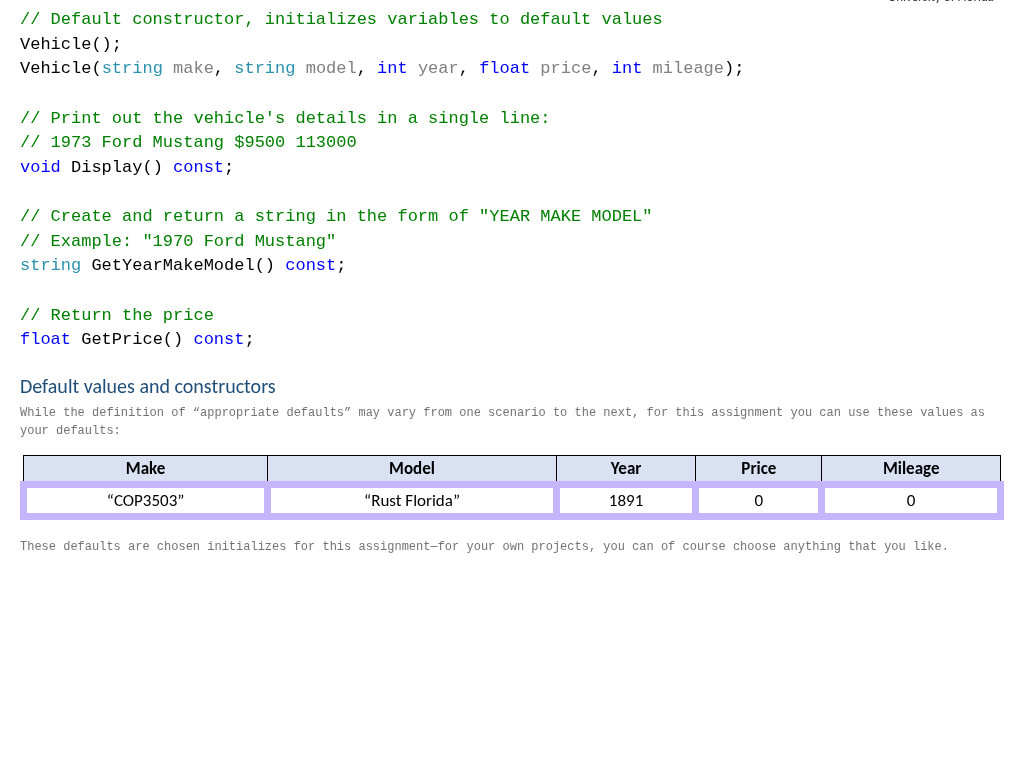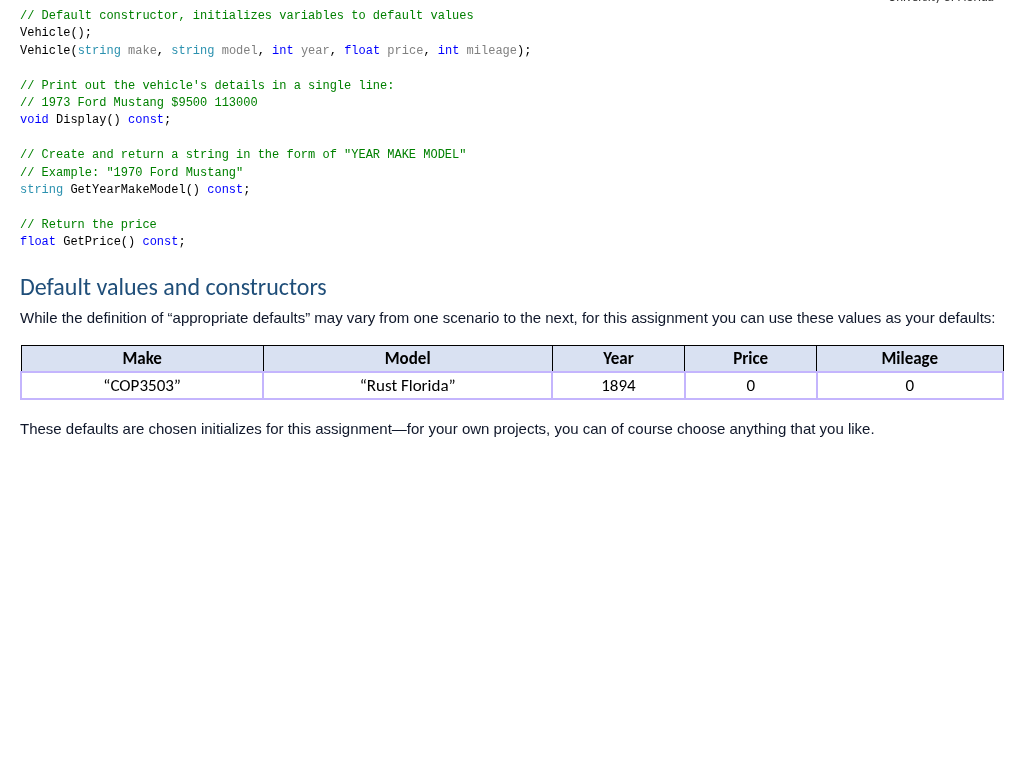--- a/index.html
+++ b/index.html
@@ -9,21 +9,21 @@
     }
     body {
       background: #ffffff;
       font-family: Calibri, 'Segoe UI', Arial, sans-serif;
       padding: 0 20px 20px 20px;
       width: 1024px;
       color: #000;
     }
     .code-block {
       font-family: Consolas, 'Courier New', monospace;
-      font-size: 12px;
+      font-size: 17px;
       line-height: 1.45;
       white-space: pre;
       padding: 8px 0 15px 0;
     }
     .c-comment { color: #008000; }
     .c-keyword { color: #0000ff; }
     .c-type { color: #2b91af; }
     .c-ident { color: #808080; }
     .c-text { color: #000000; }
 
@@ -37,48 +37,48 @@
       overflow: hidden;
       height: 6px;
     }
     .top-cut-inner {
       position: relative;
       top: -10px;
     }
 
     h2.section-heading {
       font-family: Calibri, 'Segoe UI', Arial, sans-serif;
-      font-size: 24px;
+      font-size: 20px;
       color: #1f4e79;
       font-weight: 400;
       margin: 6px 0 6px 0;
     }
     p.body-text {
-      font-family: Liberation Sans, sans-serif;
-      font-size: 15px;
+      font-family: Liberation Mono, monospace;
+      font-size: 12px;
       line-height: 1.5;
-      color: #0f172a;
+      color: #737373;
       margin-bottom: 15px;
     }
     table.defaults-table {
       width: 100%;
       border-collapse: collapse;
       font-family: Calibri, 'Segoe UI', Arial, sans-serif;
       font-size: 17px;
       margin-bottom: 18px;
     }
     table.defaults-table th {
       background: #d9e1f2;
       border: 1px solid #000;
       padding: 2px 8px;
       font-weight: 700;
       text-align: center;
     }
     table.defaults-table td {
-      border: 2px solid #c4b5fd;
+      border: 7px solid #c4b5fd;
       padding: 2px 8px;
       text-align: center;
     }
   </style>
 </head>
 <body>
 
 <div class="top-cut">
   <span class="top-cut-inner">University of Florida</span>
 </div>
@@ -109,20 +109,20 @@
       <th>Model</th>
       <th>Year</th>
       <th>Price</th>
       <th>Mileage</th>
     </tr>
   </thead>
   <tbody>
     <tr>
       <td>“COP3503”</td>
       <td>“Rust Florida”</td>
-      <td>1894</td>
+      <td>1891</td>
       <td>0</td>
       <td>0</td>
     </tr>
   </tbody>
 </table>
 
 <p class="body-text">These defaults are chosen initializes for this assignment—for your own projects, you can of course choose anything that you like.</p>
 
 </body></html>

